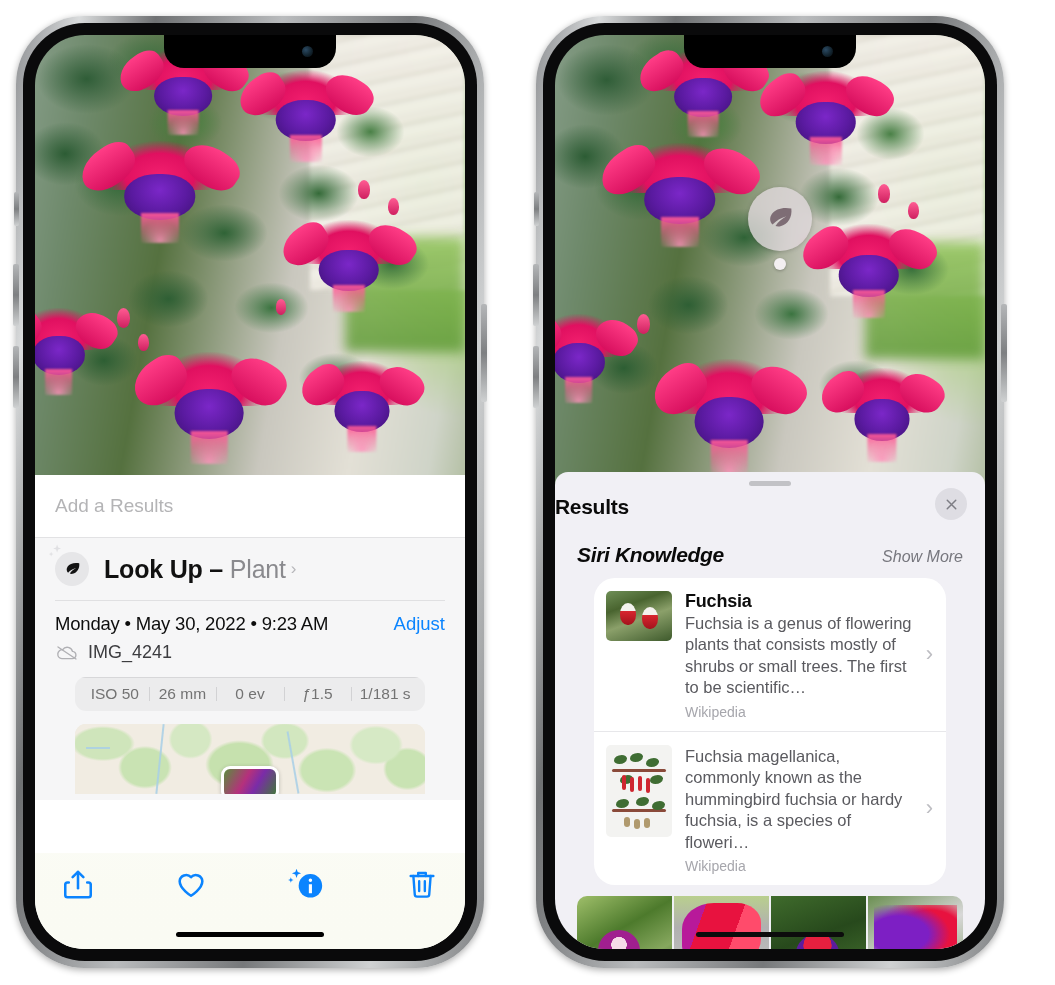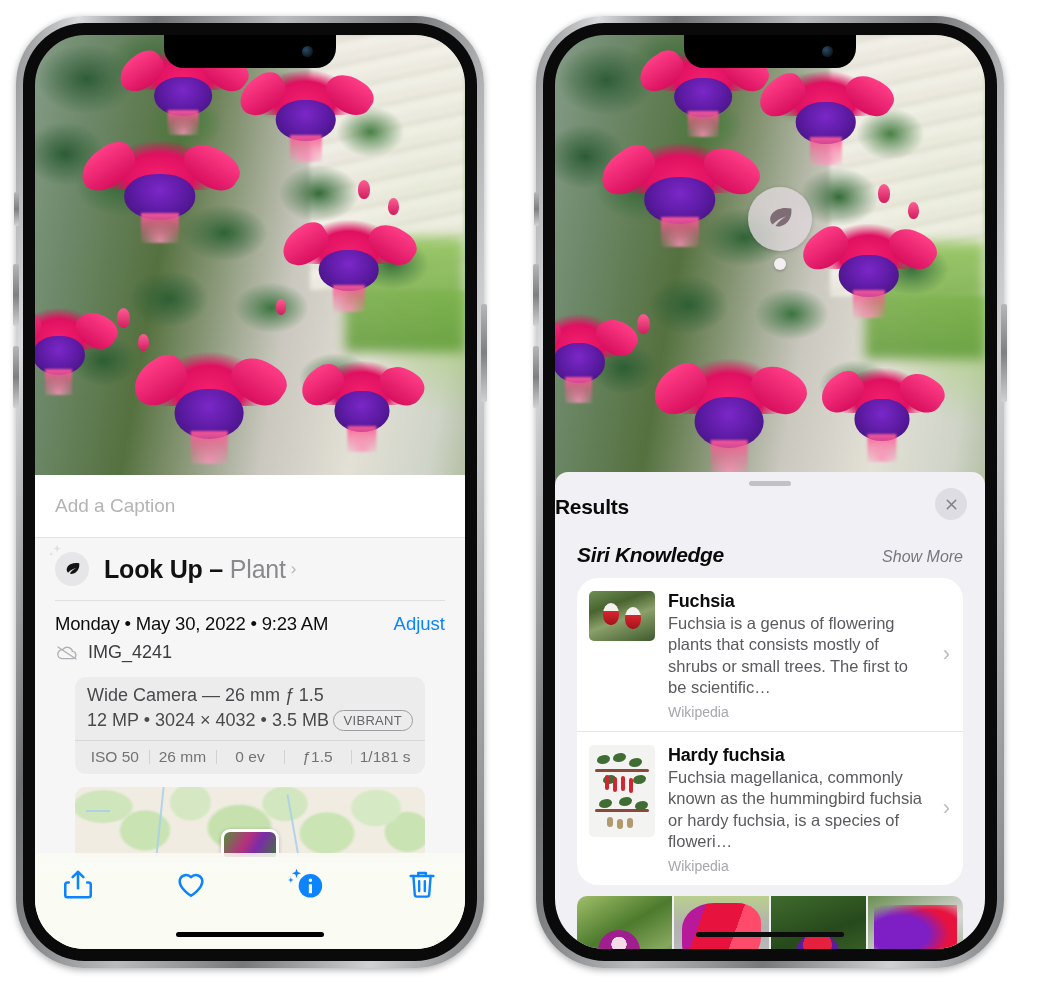--- a/index.html
+++ b/index.html
@@ -255,21 +255,21 @@
   .close-btn {
     position: absolute; right: 18px; top: 2px; width: 32px; height: 32px;
     border-radius: 50%; background: #dedde3; display: flex; align-items: center; justify-content: center;
   }
   .close-btn svg { width: 17px; height: 17px; color: #7d7d84; }
 
   .sec-head { display: flex; align-items: baseline; justify-content: space-between; padding: 22px 22px 11px; font-style: italic; }
   .sec-title { font-size: 21px; font-weight: 700; color: #0a0a0a; letter-spacing: -.35px; }
   .sec-action { font-size: 16px; color: #77777e; }
 
-  .card-group { margin: 0 22px; background: #fff; border-radius: 21px; overflow: hidden; }
+  .card-group { margin: 0 39px; background: #fff; border-radius: 21px; overflow: hidden; }
   .kcard { display: flex; padding: 13px 12px 11px; position: relative; }
   .kcard + .kcard { border-top: .5px solid #e7e7ea; }
   .kthumb { width: 66px; flex: 0 0 66px; border-radius: 5px; overflow: hidden; position: relative; }
   .kthumb.t1 { height: 50px;
     background: linear-gradient(160deg,#6f8f57 0%,#49642f 30%,#8ba06a 55%,#3e5a2c 100%); }
   .kthumb.t1::before, .kthumb.t1::after {
     content:""; position:absolute; width:16px; height:22px; border-radius: 50% 50% 46% 46%;
     background: linear-gradient(180deg,#f4f2ee 0 38%,#d7252f 38%,#a3131c 100%);
   }
   .kthumb.t1::before { left: 14px; top: 12px; }
@@ -382,21 +382,21 @@
         <div class="bud" style="left:19%;top:62%;width:13px;height:20px;"></div>
         <div class="bud" style="left:24%;top:68%;width:11px;height:17px;"></div>
         <div class="bud" style="left:75%;top:33%;width:12px;height:19px;"></div>
         <div class="bud" style="left:82%;top:37%;width:11px;height:17px;"></div>
         <div class="bud" style="left:56%;top:60%;width:10px;height:16px;"></div>
       </div>
 
       <div class="info-sheet" style="top:440px;">
 
         <div class="caption-row">
-          <span class="caption-ph">Add a Caption</span>
+          <span class="caption-ph">Add a Results</span>
         </div>
 
         <div class="lookup-block">
           <div class="lookup-row">
             <span class="leaf-badge">
               <svg viewBox="0 0 24 24" fill="currentColor" style="color:#131313">
                   <path d="M20.5 4.2c-6.2-1.4-12 .4-14.6 4.1-1.9 2.7-1.6 6 .5 7.9 2.7-3 6.3-5 10.4-6.3-3.3 1.8-6.2 4.2-8.2 7.3 1.1.4 2.4.5 3.7.2 5.6-1.1 9-6.8 8.2-13.2z"></path>
                 </svg>
               <span class="sparkles">
                 <svg viewBox="0 0 24 24" fill="currentColor">
@@ -420,27 +420,20 @@
             <span class="cloud-off">
               <svg viewBox="0 0 28 20" fill="none" stroke="currentColor" stroke-width="1.6" stroke-linecap="round">
                   <path d="M8 17h12a4.2 4.2 0 0 0 .4-8.4A6.3 6.3 0 0 0 9 6.6 4.6 4.6 0 0 0 8 17z"></path>
                   <path d="M3.5 3.5l21 14"></path>
                 </svg>
             </span>
             <span class="file-name">IMG_4241</span>
           </div>
 
           <div class="cam-card">
-            <div class="cam-body">
-              <div class="cam-lens">Wide Camera — 26 mm ƒ 1.5</div>
-              <div class="cam-spec-row">
-                <span class="cam-spec">12 MP • 3024 × 4032 • 3.5 MB</span>
-                <span class="vibrant-pill">VIBRANT</span>
-              </div>
-            </div>
             <div class="exif-row">
               <span class="exif-cell">ISO 50</span>
               <span class="exif-cell">26 mm</span>
               <span class="exif-cell">0 ev</span>
               <span class="exif-cell">ƒ1.5</span>
               <span class="exif-cell">1/181 s</span>
             </div>
           </div>
 
           <div class="map-strip">
@@ -599,21 +592,20 @@
               <span class="fw" style="left:32px;top:31px;"></span>
               <span class="fw" style="left:40px;top:33px;"></span>
               <span class="lf" style="left:10px;top:54px;"></span>
               <span class="lf" style="left:30px;top:52px;"></span>
               <span class="lf" style="left:46px;top:56px;"></span>
               <span class="sd" style="left:18px;top:72px;"></span>
               <span class="sd" style="left:28px;top:74px;"></span>
               <span class="sd" style="left:38px;top:73px;"></span>
             </div>
             <div class="ktext">
-              <div class="ktitle">Hardy fuchsia</div>
               <div class="kdesc">Fuchsia magellanica, commonly known as the hummingbird fuchsia or hardy fuchsia, is a species of floweri…</div>
               <div class="ksrc">Wikipedia</div>
             </div>
             <span class="kchev">›</span>
           </div>
         </div>
 
 
         <div class="web-strip">
           <div class="web-img w1"></div>

